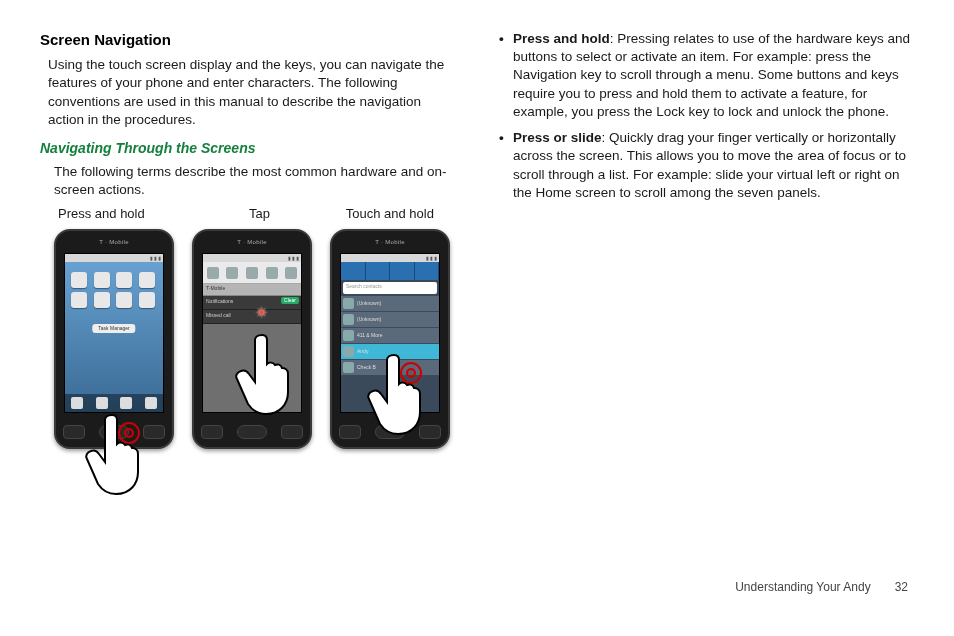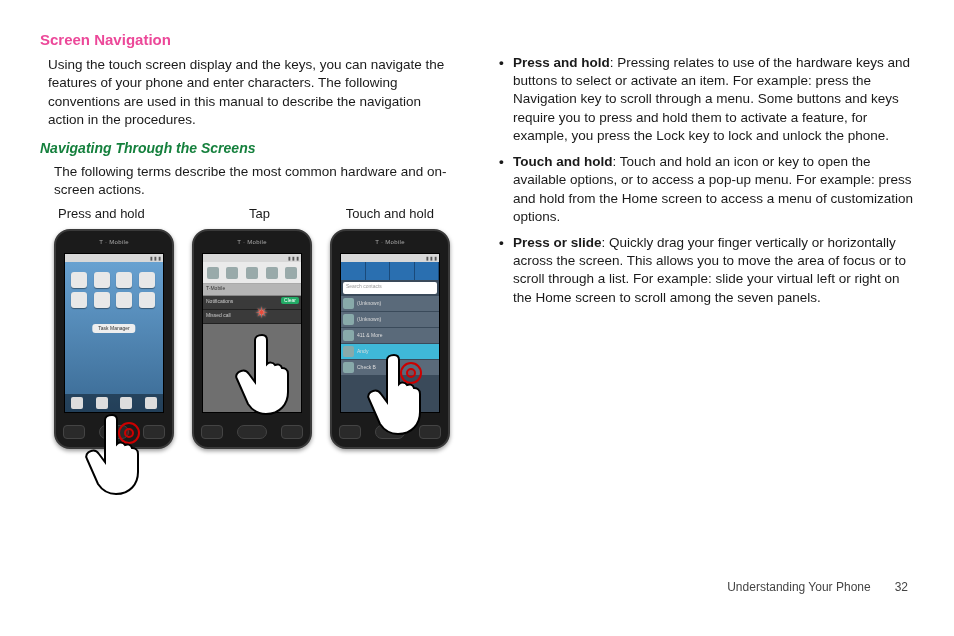--- a/index.html
+++ b/index.html
@@ -15,21 +15,21 @@
   }
   .columns {
     display: flex;
     gap: 32px;
     height: 545px;
   }
   .col {
     flex: 1;
   }
   .h1 {
-    color: #ec4899;
+    color: #000000;
     font-weight: bold;
     font-size: 15px;
     margin-bottom: 6px;
   }
   .intro {
     margin: 0 8px 10px 8px;
   }
   .h2 {
     color: #15803d;
     font-style: italic;
@@ -107,21 +107,21 @@
   .hand svg { width:100%; height:100%; overflow: visible;}
   .h1pos { left:30px; top:180px; }
   .h2pos { left:180px; top:100px; }
   .h3pos { left:312px; top:120px; }
   .target { position:absolute; width:22px; height:22px; border:2px solid #c00; border-radius:50%; }
   .target::after { content:''; position:absolute; inset:4px; border:2px solid #c00; border-radius:50%; background:rgba(200,0,0,.2);}
   .t1 { left:64px; top:193px;}
   .t3 { left:346px; top:133px;}
 
   
-  .defs { list-style: none; margin-top: 24px; }
+  .defs { list-style: none; }
   .defs li {
     position: relative;
     padding-left: 16px;
     margin: 0 0 8px 4px;
   }
   .defs li::before {
     content: "•";
     position: absolute;
     left: 2px;
     top: 0;
@@ -264,22 +264,21 @@
         <svg viewBox="0 0 60 90">
             <path d="M28 6c3 0 5 2 5 5v24c2-2 6-2 8 1 2-1 6-1 7 3 2 0 6 1 6 6v18c0 12-8 22-22 22-9 0-14-4-18-10L3 50c-2-3 0-7 4-8 3-1 6 0 8 3l6 8V11c0-3 3-5 7-5z" fill="#fff" stroke="#000" stroke-width="2"></path>
           </svg>
       </div>
     </div>
   </div>
 
   <div class="col">
     <ul class="defs">
       <li><span class="term">Press and hold</span><span>: Pressing relates to use of the hardware keys and buttons to select or activate an item. For example: press the Navigation key to scroll through a menu. Some buttons and keys require you to press and hold them to activate a feature, for example, you press the Lock key to lock and unlock the phone.</span></li>
-      <li><span class="term">Touch and hold</span><span>: Touch and hold an icon or key to open the available options, or to access a pop-up menu. For example: press and hold from the Home screen to access a menu of customization options.</span></li>
       <li><span class="term">Press or slide</span><span>: Quickly drag your finger vertically or horizontally across the screen. This allows you to move the area of focus or to scroll through a list. For example: slide your virtual left or right on the Home screen to scroll among the seven panels.</span></li>
     </ul>
   </div>
 </div>
 
 <div class="footer">
-  <span>Understanding Your Phone</span>
+  <span>Understanding Your Andy</span>
   <span class="pg">32</span>
 </div>
 
 </body></html>

